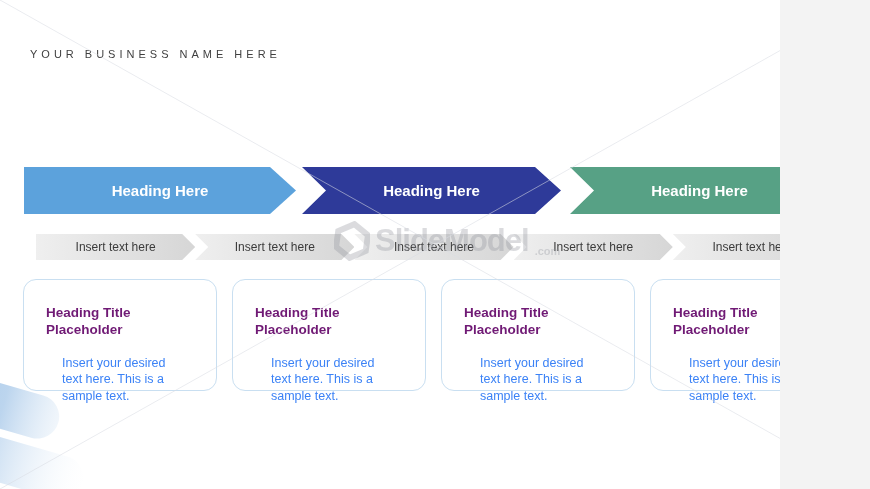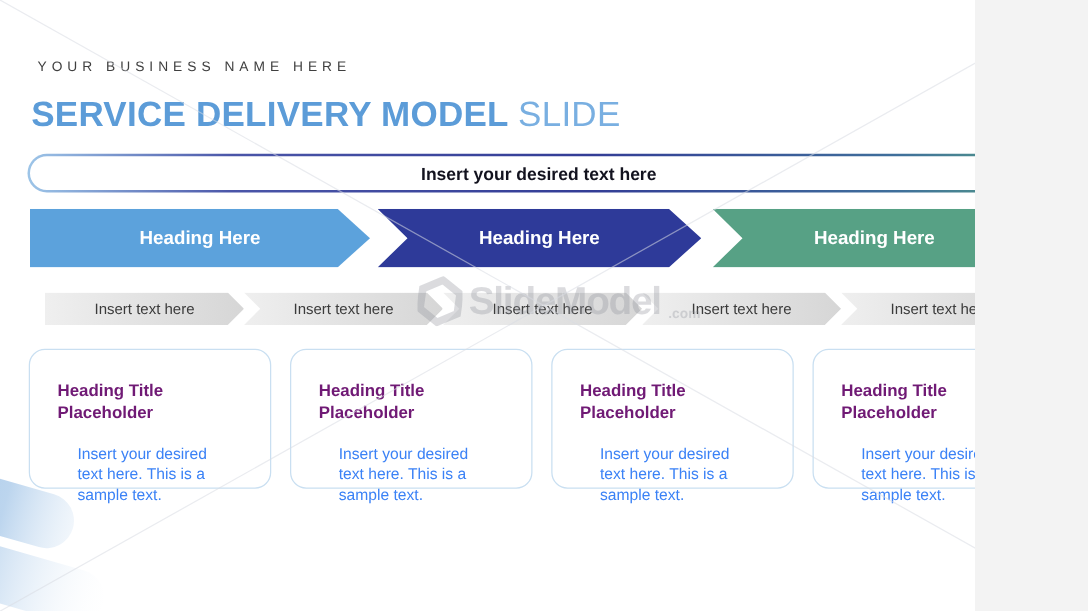--- a/index.html
+++ b/index.html
@@ -99,29 +99,21 @@
       </linearGradient>
     </defs>
     <g transform="rotate(16 0 383)">
       <rect x="-300" y="383" width="367" height="44" rx="22" fill="url(#bandg)"></rect>
       <rect x="-300" y="435" width="407" height="44" rx="22" fill="url(#bandg)" fill-opacity="0.8"></rect>
       <rect x="-300" y="487" width="447" height="44" rx="22" fill="url(#bandg)" fill-opacity="0.6"></rect>
     </g>
   </svg>
 
   <div class="business-name">YOUR BUSINESS NAME HERE</div>
-  <div class="page-title">
-    <span>SERVICE DELIVERY MODEL</span>
-    <span> </span>
-    <span class="light">SLIDE</span>
-  </div>
 
-  <div class="banner-pill">
-    <div class="inner">Insert your desired text here</div>
-  </div>
 
   <div class="chevron chev-first c1" style="background: rgb(92, 162, 220);">Heading Here</div>
   <div class="chevron chev-mid c2" style="background: rgb(46, 58, 153);">Heading Here</div>
   <div class="chevron chev-mid c3" style="background: rgb(87, 161, 133);">Heading Here</div>
 
   <div class="steps-row">
     <div class="step step-first">Insert text here</div>
     <div class="step step-mid">Insert text here</div>
     <div class="step step-mid">Insert text here</div>
     <div class="step step-mid">Insert text here</div>

